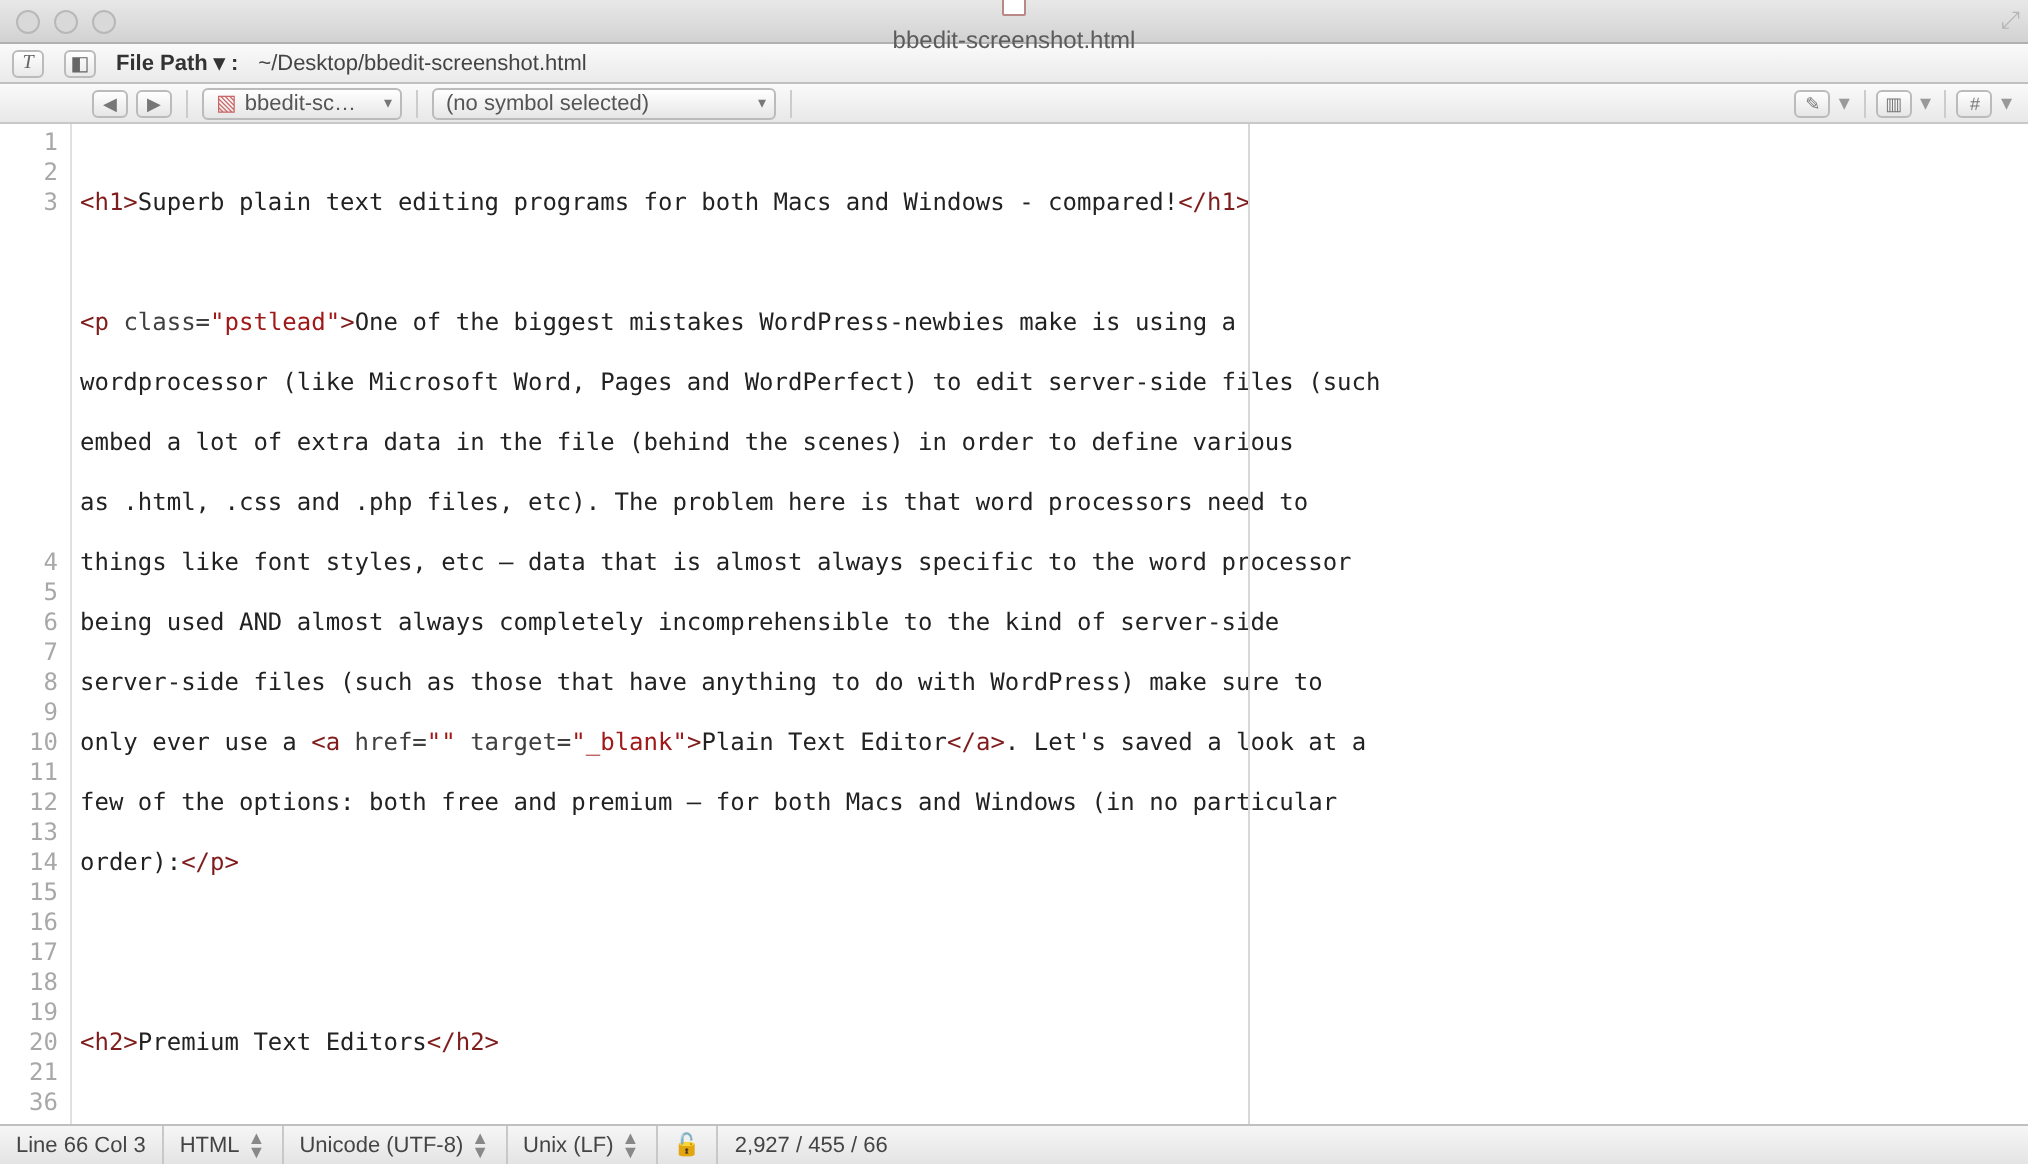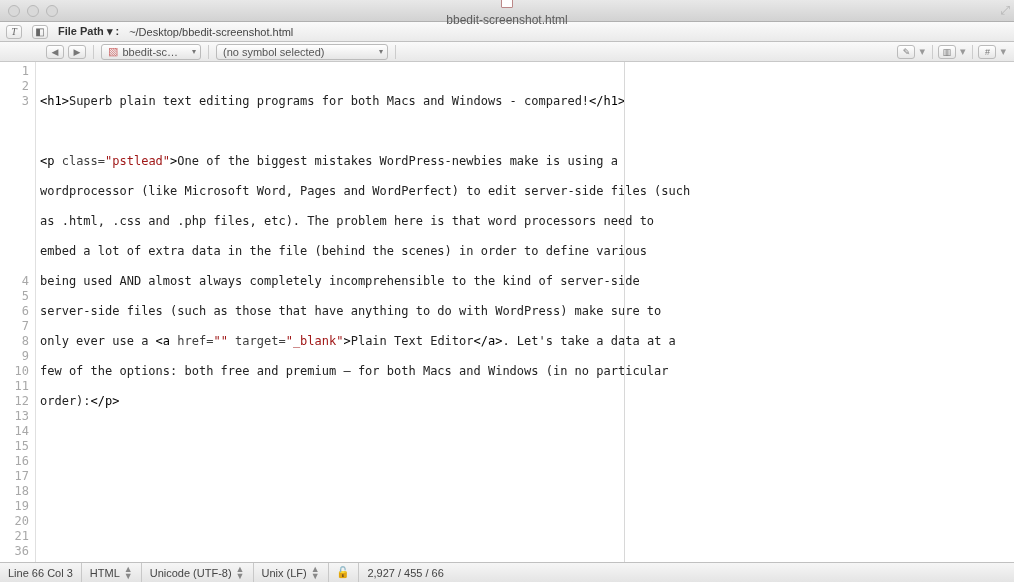--- a/index.html
+++ b/index.html
@@ -24,21 +24,21 @@
   .nav-popup { height: 16px; border: 1px solid #bbb; border-radius: 3px; background: linear-gradient(#fff,#e6e6e6); display:flex; align-items:center; padding: 0 4px 0 6px; gap: 4px; color:#555; }
   .chev { font-size: 8px; color:#777; }
   .nav-spacer { flex:1; }
   .nav-right { display:flex; gap:2px; align-items:center; }
 
   
   .editor-wrap { display: flex; height: calc(100% - 22px - 20px - 20px - 20px); background: #fff; }
   .gutter { width: 36px; background: #fff; border-right: 1px solid #e0e0e0; color: #a8a8a8; font-family: Menlo, Consolas, monospace; font-size: 12px; text-align: right; padding: 2px 6px 0 0; line-height: 15px; }
   .code { flex: 1; font-family: Menlo, Consolas, monospace; font-size: 12px; line-height: 15px; padding: 2px 0 0 4px; white-space: pre; color: #222; position: relative; overflow: hidden; }
   .ruler { position: absolute; left: 588px; top: 0; bottom: 0; width: 1px; background: #d8d8d8; }
-  .tag { color: #000000; }
+  .tag { color: #7f1d1d; }
   .attr { color: #404040; }
   .val { color: #a01818; }
 
   
   .status { height: 20px; background: linear-gradient(#f6f6f6,#e4e4e4); border-top: 1px solid #c0c0c0; display: flex; align-items: flex-end; font-size: 11px; color: #444; }
   .status > div { padding: 0 8px; border-right: 1px solid #c8c8c8; height: 100%; display: flex; align-items: center; gap: 4px; }
   .status > div:last-child { border-right: none; }
   .stepper { font-size: 9px; color:#888; line-height:7px; }
   .lock { font-size: 11px; color:#888; }
 </style>
@@ -129,29 +129,31 @@
       <div>20</div>
       <div>21</div>
       <div>36</div>
     </div>
   <div class="code">
     <div class="ruler"></div>
 <div><span class="tag">&lt;h1&gt;</span><span>Superb plain text editing programs for both Macs and Windows - compared!</span><span class="tag">&lt;/h1&gt;</span></div>
 <div>&nbsp;</div>
 <div><span class="tag">&lt;p </span><span class="attr">class=</span><span class="val">"pstlead"</span><span class="tag">&gt;</span><span>One of the biggest mistakes WordPress-newbies make is using a</span></div>
 <div>wordprocessor (like Microsoft Word, Pages and WordPerfect) to edit server-side files (such</div>
+<div>embed a lot of extra data in the file (behind the scenes) in order to define various</div>
 <div>as .html, .css and .php files, etc). The problem here is that word processors need to</div>
-<div>embed a lot of extra data in the file (behind the scenes) in order to define various</div>
+<div>things like font styles, etc – data that is almost always specific to the word processor</div>
 <div>being used AND almost always completely incomprehensible to the kind of server-side</div>
 <div>server-side files (such as those that have anything to do with WordPress) make sure to</div>
-<div><span>only ever use a </span><span class="tag">&lt;a </span><span class="attr">href=</span><span class="val">""</span><span class="attr"> target=</span><span class="val">"_blank"</span><span class="tag">&gt;</span><span>Plain Text Editor</span><span class="tag">&lt;/a&gt;</span><span>. Let's take a data at a</span></div>
+<div><span>only ever use a </span><span class="tag">&lt;a </span><span class="attr">href=</span><span class="val">""</span><span class="attr"> target=</span><span class="val">"_blank"</span><span class="tag">&gt;</span><span>Plain Text Editor</span><span class="tag">&lt;/a&gt;</span><span>. Let's saved a look at a</span></div>
 <div>few of the options: both free and premium – for both Macs and Windows (in no particular</div>
 <div><span>order):</span><span class="tag">&lt;/p&gt;</span></div>
 <div>&nbsp;</div>
 <div>&nbsp;</div>
+<div><span class="tag">&lt;h2&gt;</span><span>Premium Text Editors</span><span class="tag">&lt;/h2&gt;</span></div>
 
 
 
 
 
 
 
 
 
 

